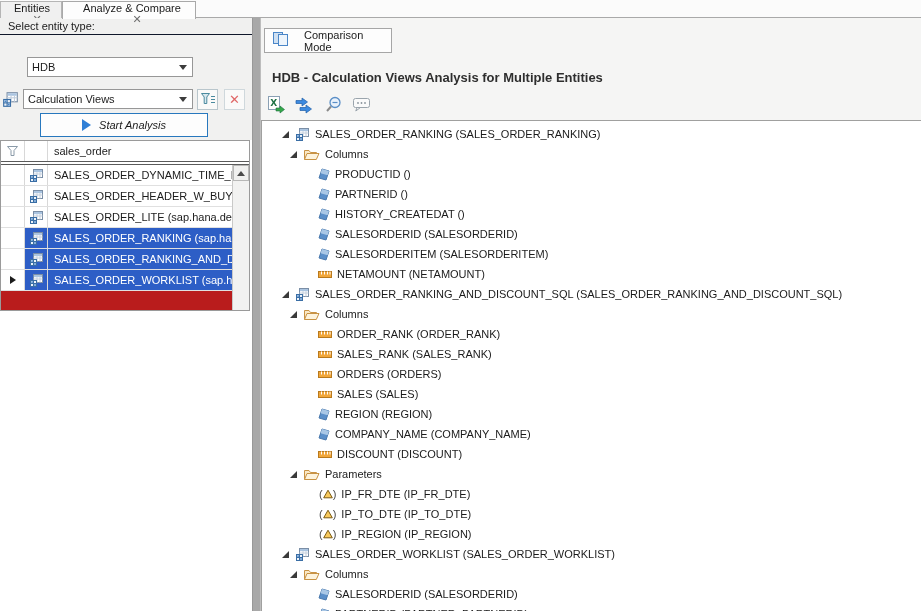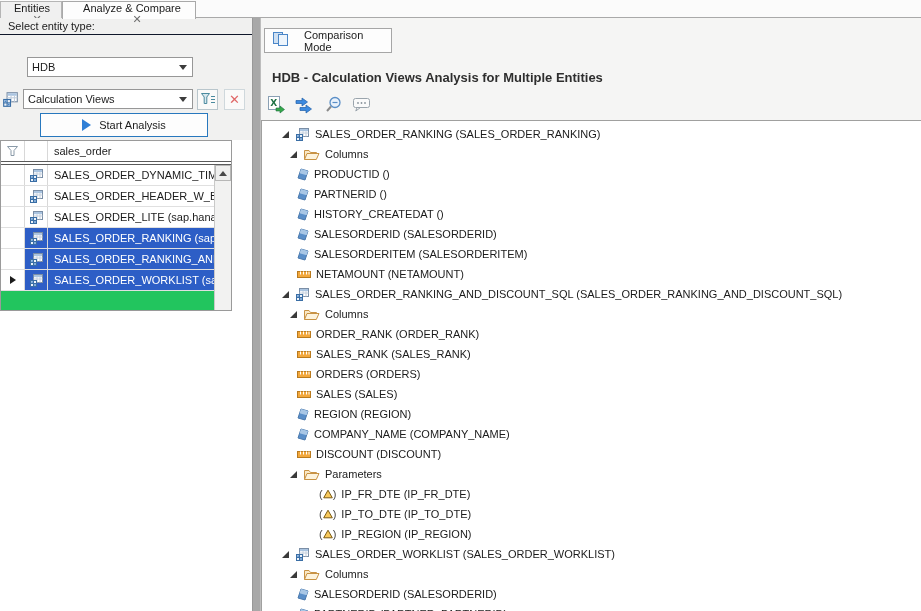--- a/index.html
+++ b/index.html
@@ -20,25 +20,25 @@
   .lp-header{height:17px;line-height:16px;background:#f0f0ef;border-bottom:1px solid #0f172a;padding-left:8px;}
   .combo{position:absolute;height:20px;background:#fff;border:1px solid #979797;display:flex;align-items:center;padding-left:4px;}
   .combo .arrow{position:absolute;right:5px;top:7px;width:0;height:0;border-left:4px solid transparent;border-right:4px solid transparent;border-top:5px solid #3c3c3c;}
   .combo-hdb{left:27px;top:39px;width:166px;}
   .combo-type{left:23px;top:71px;width:170px;}
   .cv-small-icon{position:absolute;left:2px;top:73px;}
   .tool-btn{position:absolute;top:71px;width:21px;height:21px;background:#fafaf9;border:1px solid #b9c6cc;display:flex;align-items:center;justify-content:center;}
   .btn-filter{left:197px;}
   .btn-clear{left:224px;border-color:#cfd8dc;}
   .btn-clear .x{color:#e06767;font-weight:bold;font-size:13px;line-height:13px;}
-  .start-btn{position:absolute;left:40px;top:95px;width:168px;height:24px;background:#fdfdfd;border:1px solid #2878be;display:flex;align-items:center;justify-content:center;gap:8px;}
+  .start-btn{position:absolute;left:40px;top:95px;width:168px;height:24px;background:#fdfdfd;border:1px solid #2878be;display:flex;align-items:center;justify-content:center;gap:8px;font-style:italic;}
   .play{width:0;height:0;border-top:6px solid transparent;border-bottom:6px solid transparent;border-left:9px solid #2f7fd6;}
 
   
-  .grid{position:absolute;left:0;top:122px;width:232px;height:171px;border:1px solid #9a9a9a;background:#22c55e;}
+  .grid{position:absolute;left:0;top:122px;width:250px;height:171px;border:1px solid #9a9a9a;background:#b91c1c;}
   .filter-row{display:flex;height:20px;background:#fff;}
   .g-gutter{width:24px;border-right:1px solid #d8d8d8;display:flex;align-items:center;justify-content:center;flex:none;}
   .g-icon{width:23px;border-right:1px solid #d8d8d8;display:flex;align-items:center;justify-content:center;flex:none;}
   .g-name{flex:1;padding-left:6px;display:flex;align-items:center;overflow:hidden;white-space:nowrap;}
   .dbl{height:4px;border-top:1px solid #5a5a5a;border-bottom:1px solid #5a5a5a;background:#fff;}
   .grid-rows{position:absolute;left:0;top:24px;right:17px;bottom:0;overflow:hidden;}
   .grid-row{display:flex;height:21px;border-bottom:1px solid #e0e0e0;background:#fff;}
   .grid-row .g-gutter{background:#fff;}
   .grid-row.sel .g-icon,.grid-row.sel .g-name{background:#2d5ec6;color:#fff;}
   .cur-arrow{width:0;height:0;border-top:4px solid transparent;border-bottom:4px solid transparent;border-left:6px solid #1b1b1b;}
@@ -54,21 +54,21 @@
   .rp-header{position:absolute;left:0;top:0;right:0;height:103px;background:#f5f5f4;border-bottom:1px solid #a0a09f;}
   .cmp-btn{position:absolute;left:3px;top:10px;width:128px;height:25px;background:#fdfdfd;border:1px solid #a6a6a6;display:flex;align-items:center;gap:14px;padding-left:7px;}
   .rp-title{position:absolute;left:3px;top:52px;font-size:13px;font-weight:bold;color:#2e2e2e;margin-left:8px;}
   .rp-toolbar{position:absolute;left:4px;top:76px;display:flex;gap:9px;align-items:center;height:22px;}
   .tb-icon{width:20px;height:20px;display:flex;align-items:center;justify-content:center;}
 
   .tree{position:absolute;left:0;top:103px;right:0;bottom:0;background:#fff;border-left:1px solid #a0a09f;padding-top:3px;overflow:hidden;}
   .tree-row{height:20px;display:flex;align-items:center;white-space:nowrap;}
   .tree-row.lvl0{padding-left:20px;align-items:center;}
   .tree-row.lvl1{padding-left:28px;}
-  .tree-row.lvl2{padding-left:35px;}
+  .tree-row.lvl2{padding-left:56px;}
   .tree-row.lvl2.param{padding-left:57px;}
   .expander{width:13px;flex:none;display:inline-block;}
   .expander i{display:inline-block;width:0;height:0;border-left:7px solid transparent;border-bottom:7px solid #3a3a3a;}
   .tree-icon{flex:none;display:flex;align-items:center;margin-right:5px;}
   .tree-icon .paren{color:#4a4a4a;font-size:11px;}
   .tree-label{overflow:hidden;}
 </style>
 </head>
 <body>
 

